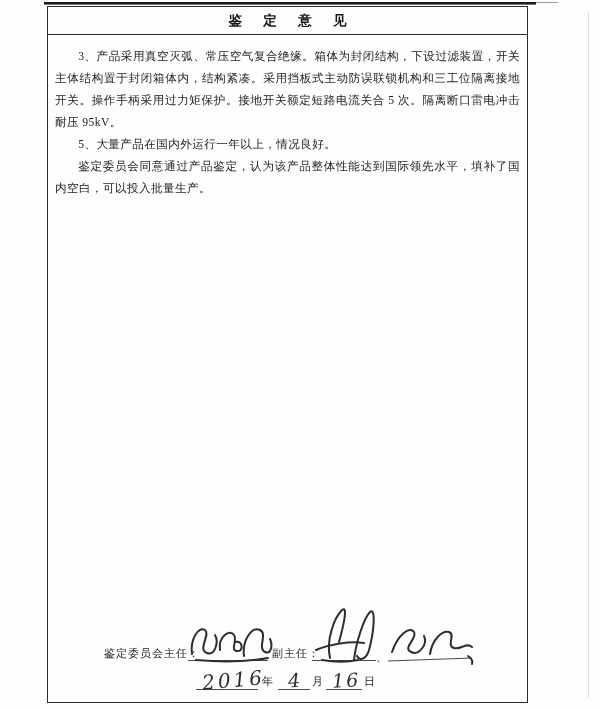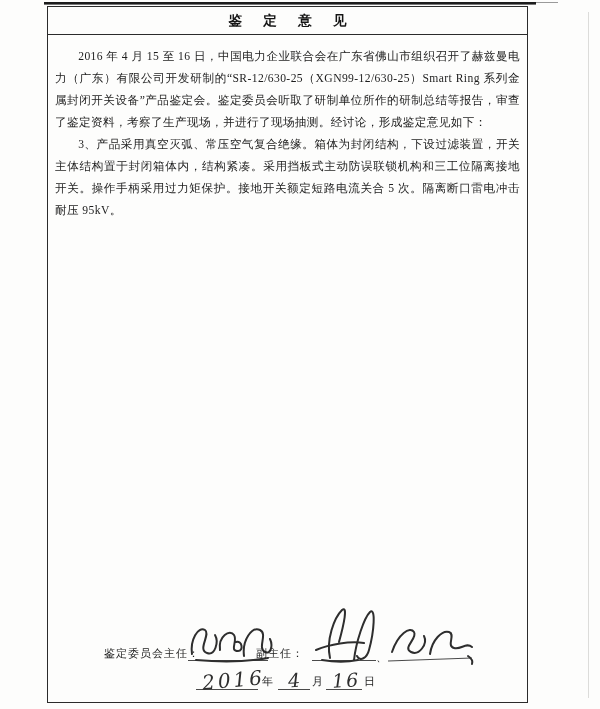--- a/index.html
+++ b/index.html
@@ -61,36 +61,37 @@
 
   <div class="top-rule"></div>
   <div class="edge-top-right"></div>
 
   <div class="title-box">
     <span class="doc-title">鉴 定 意 见</span>
   </div>
 
   <div class="content-box">
     <div class="body-text">
-      <p>2016 年 4 月 15 至 16 日，中国电力企业联合会在广东省佛山市组织召开了赫兹曼电力（广东）有限公司开发研制的“SR-12/630-25（XGN99-12/630-25）Smart Ring 系列金属封闭开关设备”产品鉴定会。鉴定委员会听取了研制单位所作的研制总结等报告，审查了鉴定资料，考察了生产现场，并进行了现场抽测。经讨论，形成鉴定意见如下：</p>
       <p>3、产品采用真空灭弧、常压空气复合绝缘。箱体为封闭结构，下设过滤装置，开关主体结构置于封闭箱体内，结构紧凑。采用挡板式主动防误联锁机构和三工位隔离接地开关。操作手柄采用过力矩保护。接地开关额定短路电流关合 5 次。隔离断口雷电冲击耐压 95kV。</p>
+      <p>5、大量产品在国内外运行一年以上，情况良好。</p>
+      <p>鉴定委员会同意通过产品鉴定，认为该产品整体性能达到国际领先水平，填补了国内空白，可以投入批量生产。</p>
     </div>
   </div>
 
   <span class="sig-label" style="left:104px;top:646px;">鉴定委员会主任：</span>
 
   <div class="sig-underline" style="left:188px;top:660px;width:80px;"></div>
   <svg class="sig-svg" style="left:184px;top:620px;" width="92" height="46" viewBox="0 0 92 46" fill="none" stroke="#2e2e2e" stroke-width="2" stroke-linecap="round">
     <path d="M8,34 C6,20 14,6 21,10 C27,14 13,30 23,33 C31,36 35,22 31,15"></path>
     <path d="M36,30 C34,16 46,9 50,15 C54,21 45,31 54,31 C60,31 58,20 52,22"></path>
     <path d="M60,36 C58,20 68,6 76,10 C84,14 73,28 81,32 C87,35 89,25 86,19"></path>
     <path d="M12,40 C34,42 62,42 84,38"></path>
   </svg>
 
-  <span class="sig-label" style="left:256px;top:646px;">副主任：</span>
+  <span class="sig-label" style="left:272px;top:646px;">副主任：</span>
 
   <div class="sig-underline" style="left:312px;top:660px;width:64px;"></div>
   <svg class="sig-svg" style="left:308px;top:606px;" width="76" height="60" viewBox="0 0 76 60" fill="none" stroke="#2e2e2e" stroke-width="2" stroke-linecap="round">
     <path d="M22,52 C18,34 26,12 34,4 C40,-1 36,18 31,36"></path>
     <path d="M8,44 C22,38 42,35 56,37"></path>
     <path d="M46,54 C48,36 56,12 62,6 C68,1 66,26 61,44 C59,52 52,56 49,50"></path>
     <path d="M14,54 C26,56 40,56 50,54"></path>
   </svg>
 
   <span class="sig-label" style="left:376px;top:650px;">、</span>

